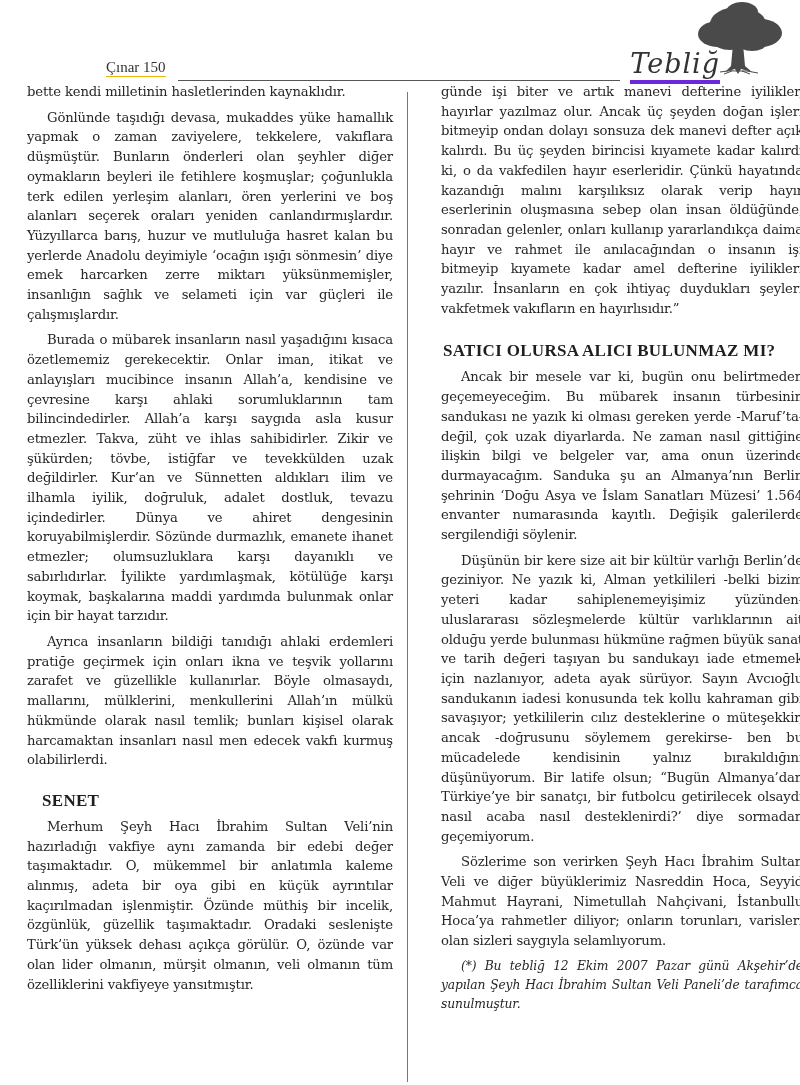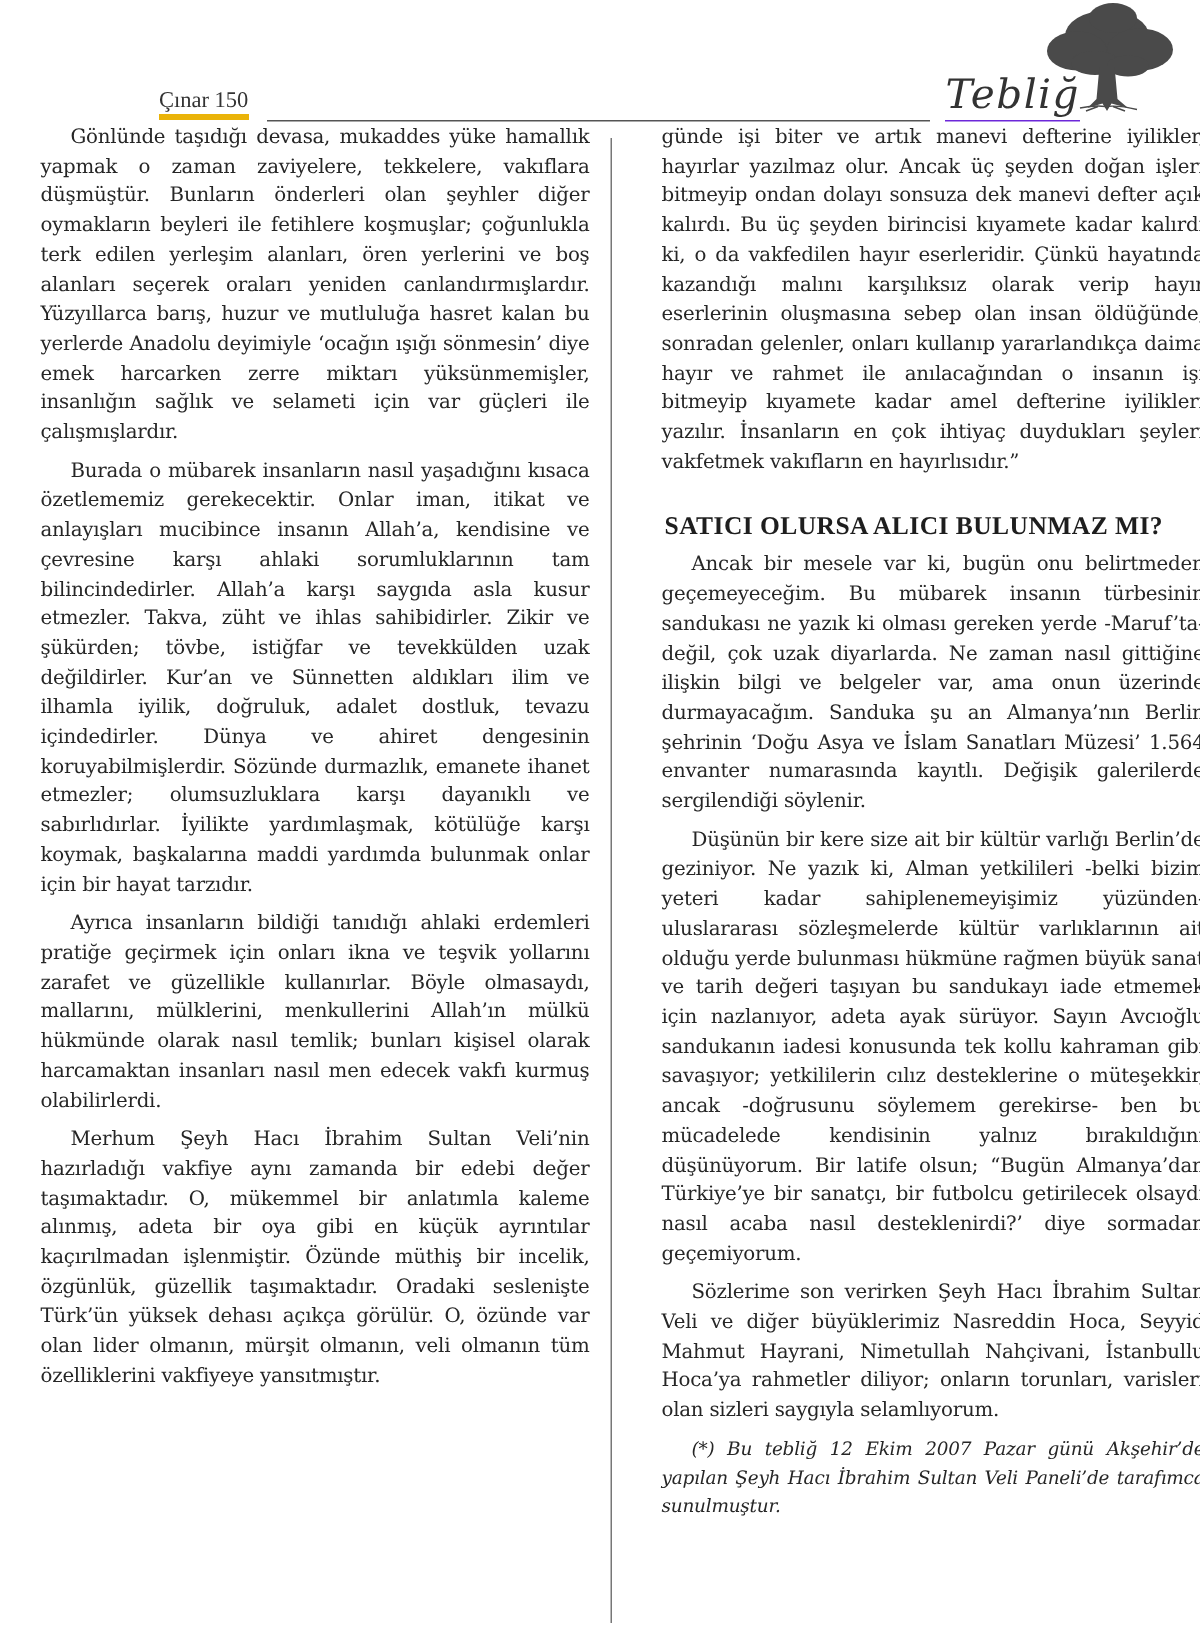--- a/index.html
+++ b/index.html
@@ -13,26 +13,26 @@
   .header {
     position: absolute; left: 100px; top: 56px; width: 620px; height: 26px;
   }
   .header-rule {
     position: absolute; left: 78px; right: 100px; top: 24px; height: 0;
     border-top: 1px solid #555;
   }
   .header-left {
     position: absolute; left: 6px; top: 3px; font-size: 15px;
     font-family: "Liberation Serif", serif; color: #333;
-    border-bottom: 4px solid #eab308; padding-bottom: 0;
+    border-bottom: 1px solid #eab308; padding-bottom: 0;
   }
   .header-right {
     position: absolute; right: 0; top: -8px; font-size: 27px; font-style: italic;
     font-family: "DejaVu Serif", serif; color: #333; letter-spacing: 1px;
-    border-bottom: 1px solid #6d28d9; line-height: 32px;
+    border-bottom: 4px solid #6d28d9; line-height: 32px;
   }
   .tree { position: absolute; left: 680px; top: 0px; width: 115px; height: 80px; }
   .col {
     position: absolute; top: 82px;
     font-size: 13.2px; line-height: 19.7px; text-align: justify;
     letter-spacing: -0.15px;
   }
   .col-left { left: 27px; width: 366px; }
   .col-right { left: 441px; width: 362px; }
   .divider {
@@ -71,23 +71,25 @@
     </g>
     <g stroke="#4a4a4a" stroke-width="1" fill="none">
       <path d="M40 72 Q50 70 57 71 Q66 70 78 73"></path>
       <path d="M44 74 L52 71 M70 74 L62 71"></path>
     </g>
   </svg>
 
   <div class="divider"></div>
 
   <div class="col col-left">
+    <p class="cont">bette kendi milletinin hasletlerinden kaynaklıdır.</p>
     <p>Gönlünde taşıdığı devasa, mukaddes yüke hamallık yapmak o zaman zaviyelere, tekkelere, vakıflara düşmüştür. Bunların önderleri olan şeyhler diğer oymakların beyleri ile fetihlere koşmuşlar; çoğunlukla terk edilen yerleşim alanları, ören yerlerini ve boş alanları seçerek oraları yeniden canlandırmışlardır. Yüzyıllarca barış, huzur ve mutluluğa hasret kalan bu yerlerde Anadolu deyimiyle ‘ocağın ışığı sönmesin’ diye emek harcarken zerre miktarı yüksünmemişler, insanlığın sağlık ve selameti için var güçleri ile çalışmışlardır.</p>
     <p>Burada o mübarek insanların nasıl yaşadığını kısaca özetlememiz gerekecektir. Onlar iman, itikat ve anlayışları mucibince insanın Allah’a, kendisine ve çevresine karşı ahlaki sorumluklarının tam bilincindedirler. Allah’a karşı saygıda asla kusur etmezler. Takva, züht ve ihlas sahibidirler. Zikir ve şükürden; tövbe, istiğfar ve tevekkülden uzak değildirler. Kur’an ve Sünnetten aldıkları ilim ve ilhamla iyilik, doğruluk, adalet dostluk, tevazu içindedirler. Dünya ve ahiret dengesinin koruyabilmişlerdir. Sözünde durmazlık, emanete ihanet etmezler; olumsuzluklara karşı dayanıklı ve sabırlıdırlar. İyilikte yardımlaşmak, kötülüğe karşı koymak, başkalarına maddi yardımda bulunmak onlar için bir hayat tarzıdır.</p>
     <p>Ayrıca insanların bildiği tanıdığı ahlaki erdemleri pratiğe geçirmek için onları ikna ve teşvik yollarını zarafet ve güzellikle kullanırlar. Böyle olmasaydı, mallarını, mülklerini, menkullerini Allah’ın mülkü hükmünde olarak nasıl temlik; bunları kişisel olarak harcamaktan insanları nasıl men edecek vakfı kurmuş olabilirlerdi.</p>
+    <h2>SENET</h2>
     <p>Merhum Şeyh Hacı İbrahim Sultan Veli’nin hazırladığı vakfiye aynı zamanda bir edebi değer taşımaktadır. O, mükemmel bir anlatımla kaleme alınmış, adeta bir oya gibi en küçük ayrıntılar kaçırılmadan işlenmiştir. Özünde müthiş bir incelik, özgünlük, güzellik taşımaktadır. Oradaki sesleniş­te Türk’ün yüksek dehası açıkça görülür. O, özünde var olan lider olmanın, mürşit olmanın, veli olmanın tüm özelliklerini vakfiyeye yansıtmıştır.</p>
   </div>
 
   <div class="col col-right">
     <p class="cont">günde işi biter ve artık manevi defterine iyilikler, hayırlar yazılmaz olur. Ancak üç şeyden doğan işleri bitmeyip ondan dolayı sonsuza dek manevi defter açık kalırdı. Bu üç şeyden birincisi kıyamete kadar kalırdı ki, o da vakfedilen hayır eserleridir. Çünkü hayatında kazandığı malını karşılıksız olarak verip hayır eserlerinin oluşmasına sebep olan insan öldüğünde, sonradan gelenler, onları kullanıp yararlandıkça daima hayır ve rahmet ile anılacağından o insanın işi bitmeyip kıyamete kadar amel defterine iyilikleri yazılır. İnsanların en çok ihtiyaç duydukları şeyleri vakfetmek vakıfların en hayırlısıdır.”</p>
     <h2>SATICI OLURSA ALICI BULUNMAZ MI?</h2>
     <p>Ancak bir mesele var ki, bugün onu belirtmeden geçemeyeceğim. Bu mübarek insanın türbesinin sandukası ne yazık ki olması gereken yerde -Maruf’ta- değil, çok uzak diyarlarda. Ne zaman nasıl gittiğine ilişkin bilgi ve belgeler var, ama onun üzerinde durmayacağım. Sanduka şu an Almanya’nın Berlin şehrinin ‘Doğu Asya ve İslam Sanatları Müzesi’ 1.564 envanter numarasında kayıtlı. Değişik galerilerde sergilendiği söylenir.</p>
     <p>Düşünün bir kere size ait bir kültür varlığı Berlin’de geziniyor. Ne yazık ki, Alman yetkilileri -belki bizim yeteri kadar sahiplenemeyişimiz yüzünden- uluslararası sözleşmelerde kültür varlıklarının ait olduğu yerde bulunması hükmüne rağmen büyük sanat ve tarih değeri taşıyan bu sandukayı iade etmemek için nazlanıyor, adeta ayak sürüyor. Sayın Avcıoğlu sandukanın iadesi konusunda tek kollu kahraman gibi savaşıyor; yetkililerin cılız desteklerine o müteşekkir, ancak -doğrusunu söylemem gerekirse- ben bu mücadelede kendisinin yalnız bırakıldığını düşünüyorum. Bir latife olsun; “Bugün Almanya’dan Türkiye’ye bir sanatçı, bir futbolcu getirilecek olsaydı nasıl acaba nasıl desteklenirdi?’ diye sormadan geçemiyorum.</p>
     <p>Sözlerime son verirken Şeyh Hacı İbrahim Sultan Veli ve diğer büyüklerimiz Nasreddin Hoca, Seyyid Mahmut Hayrani, Nimetullah Nahçivani, İstanbullu Hoca’ya rahmetler diliyor; onların torunları, varisleri olan sizleri saygıyla selamlıyorum.</p>
     <p class="note">(*) Bu tebliğ 12 Ekim 2007 Pazar günü Akşehir’de yapılan Şeyh Hacı İbrahim Sultan Veli Paneli’de tarafımca sunulmuştur.</p>

